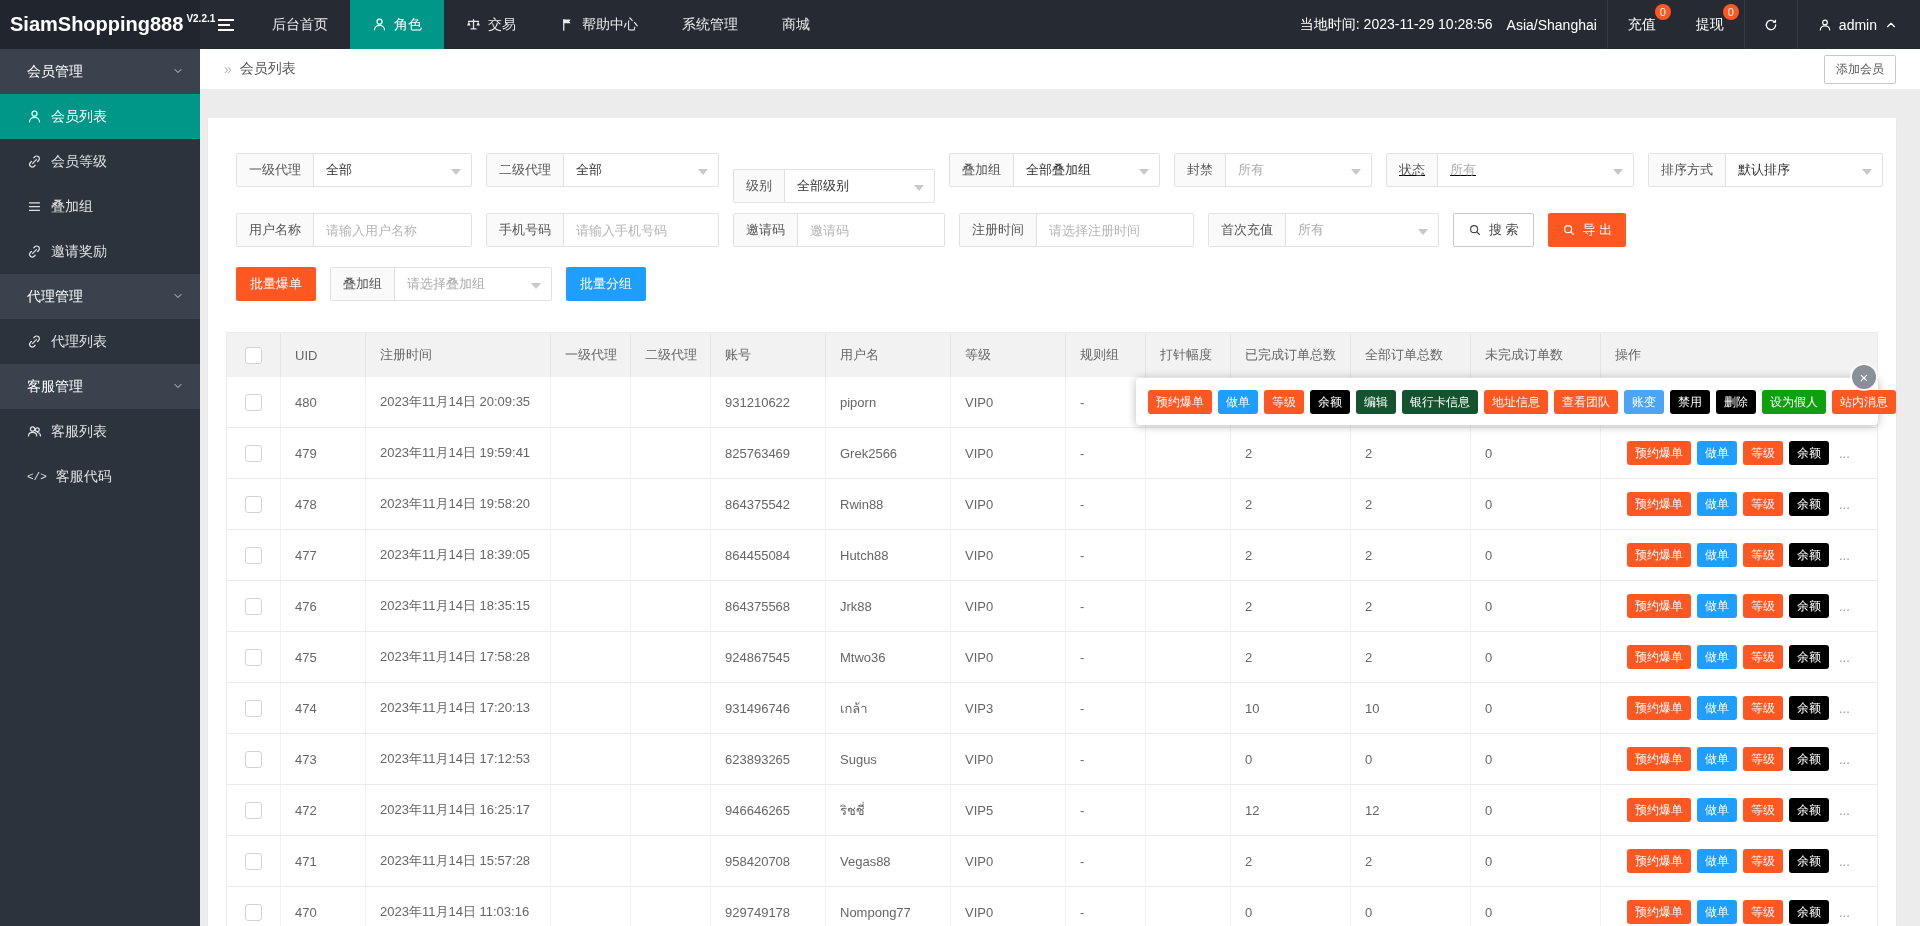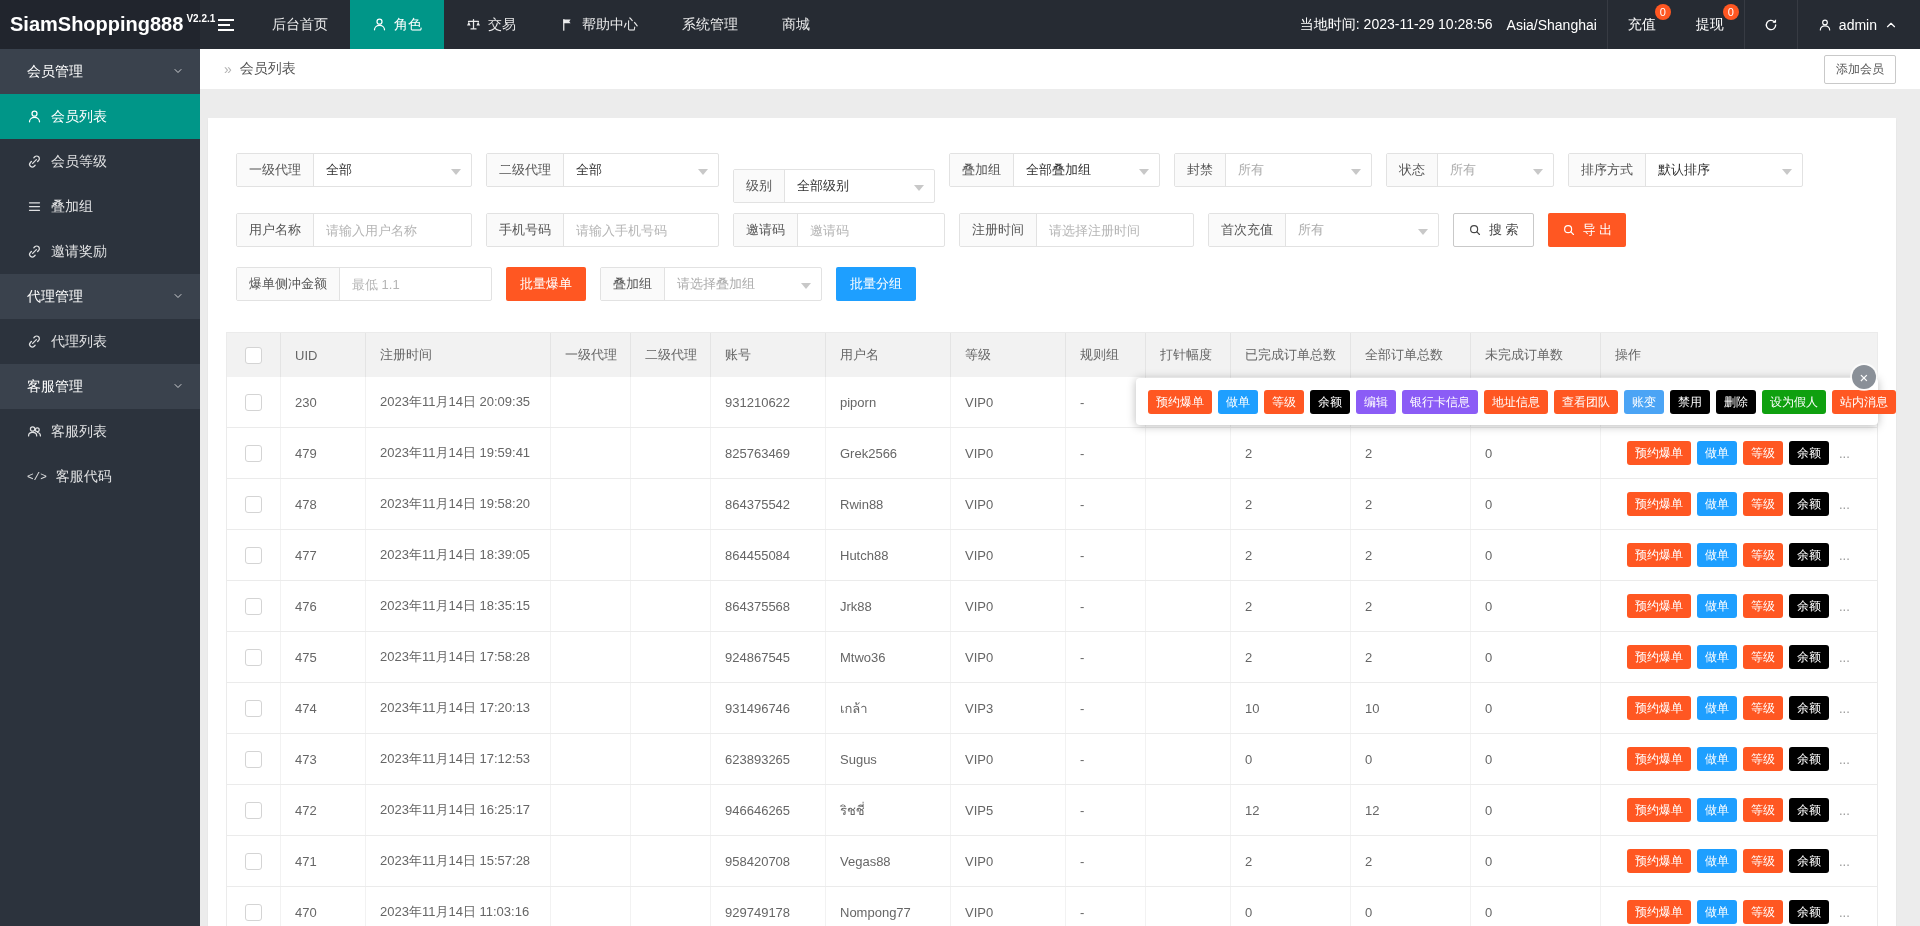--- a/index.html
+++ b/index.html
@@ -70,21 +70,21 @@
   .thead { display:flex; background:#f2f2f2; height:44px; }
   .hcell { display:flex; align-items:center; padding-left:14px; border-right:1px solid #e4e4e4; height:100%; white-space:nowrap; overflow:hidden; flex:none; }
   .trow { display:flex; height:51px; border-bottom:1px solid #ebebeb; position:relative; background:#fff; }
   .tcell { display:flex; align-items:center; padding-left:14px; border-right:1px solid #f2f2f2; height:100%; white-space:nowrap; overflow:hidden; flex:none; }
   .cbcell { justify-content:center; padding-left:0; }
   .lastcell { flex:1 1 auto; border-right:none; }
   .cb { width:17px; height:17px; border:1px solid #d4d4d4; border-radius:3px; background:#fff; cursor:pointer; }
   .acts { display:flex; align-items:center; gap:6px; padding-left:12px; }
   .abtn { color:#fff; font-size:12px; line-height:24px; padding:0 8px; border-radius:3px; white-space:nowrap; cursor:pointer; flex:none; }
   .c-orange { background:#ff5722; } .c-blue { background:#1e9fff; } .c-lightblue { background:#4ba4f5; }
-  .c-red { background:#000000; } .c-teal { background:#8b5cf6; } .c-green { background:#0fa00f; }
+  .c-red { background:#000000; } .c-teal { background:#14532d; } .c-green { background:#0fa00f; }
   .ellip { color:#999; margin-left:4px; }
 
   
   .popup { position:absolute; left:909px; top:1px; width:742px; height:47px; background:#fff; border-radius:4px; box-shadow:0 1px 10px rgba(0,0,0,.28); display:flex; align-items:center; gap:6px; padding:0 12px; z-index:10; }
   .popup-close { position:absolute; top:-13px; right:2px; width:24px; height:24px; border-radius:50%; background:#8a9098; color:#fff; display:flex; align-items:center; justify-content:center; font-size:15px; cursor:pointer; box-shadow:0 0 0 2px rgba(255,255,255,.65); }
 </style>
 </head>
 <body>
 
 <div class="topbar">
@@ -284,21 +284,21 @@
       <div class="fgroup" style="width: 211px;">
         <span class="flabel">叠加组</span>
         <span class="fvalue">全部叠加组</span>
         <span class="caret"></span>
       </div>
       <div class="fgroup" style="width: 198px;">
         <span class="flabel">封禁</span>
         <span class="fvalue muted">所有</span>
         <span class="caret"></span>
       </div>
-      <div class="fgroup" style="width: 168px;">
+      <div class="fgroup" style="width: 248px; text-decoration: underline;">
         <span class="flabel">状态</span>
         <span class="fvalue muted">所有</span>
         <span class="caret"></span>
       </div>
       <div class="fgroup" style="width: 235px;">
         <span class="flabel">排序方式</span>
         <span class="fvalue">默认排序</span>
         <span class="caret"></span>
       </div>
     </div>
@@ -337,24 +337,20 @@
         <span>
           <svg viewBox="0 0 24 24" fill="none" stroke="currentColor" stroke-width="2" stroke-linecap="round" stroke-linejoin="round">
             <circle cx="10.5" cy="10.5" r="6"></circle>
             <path d="M15.2 15.2l4.5 4.5"></path>
           </svg>
         </span>
         <span>导 出</span>
       </button>
     </div>
   <div class="frow frow3">
-    <div class="fgroup" style="width:256px">
-      <span class="flabel">爆单侧冲金额</span>
-      <input class="finput" placeholder="最低 1.1" style="">
-    </div>
     <button class="btn orange">批量爆单</button>
     <div class="fgroup" style="width:222px">
       <span class="flabel">叠加组</span>
       <span class="fvalue muted">请选择叠加组</span>
       <span class="caret"></span>
     </div>
     <button class="btn blue">批量分组</button>
   </div>
 
   <div class="table">
@@ -374,21 +370,21 @@
         <div class="hcell" style="width: 120px;">已完成订单总数</div>
         <div class="hcell" style="width: 120px;">全部订单总数</div>
         <div class="hcell" style="width: 130px;">未完成订单数</div>
         <div class="hcell lastcell">操作</div>
       </div>
     <div id="tbody">
         <div class="trow">
           <div class="tcell cbcell" style="width: 54px;">
             <span class="cb"></span>
           </div>
-          <div class="tcell" style="width: 85px;">230</div>
+          <div class="tcell" style="width: 85px;">480</div>
           <div class="tcell" style="width: 185px;">2023年11月14日 20:09:35</div>
           <div class="tcell" style="width: 80px;"></div>
           <div class="tcell" style="width: 80px;"></div>
           <div class="tcell" style="width: 115px;">931210622</div>
           <div class="tcell" style="width: 125px;">piporn</div>
           <div class="tcell" style="width: 115px;">VIP0</div>
           <div class="tcell" style="width: 80px;">-</div>
           <div class="tcell" style="width: 85px;"></div>
           <div class="tcell" style="width: 120px;"></div>
           <div class="tcell" style="width: 120px;"></div>

